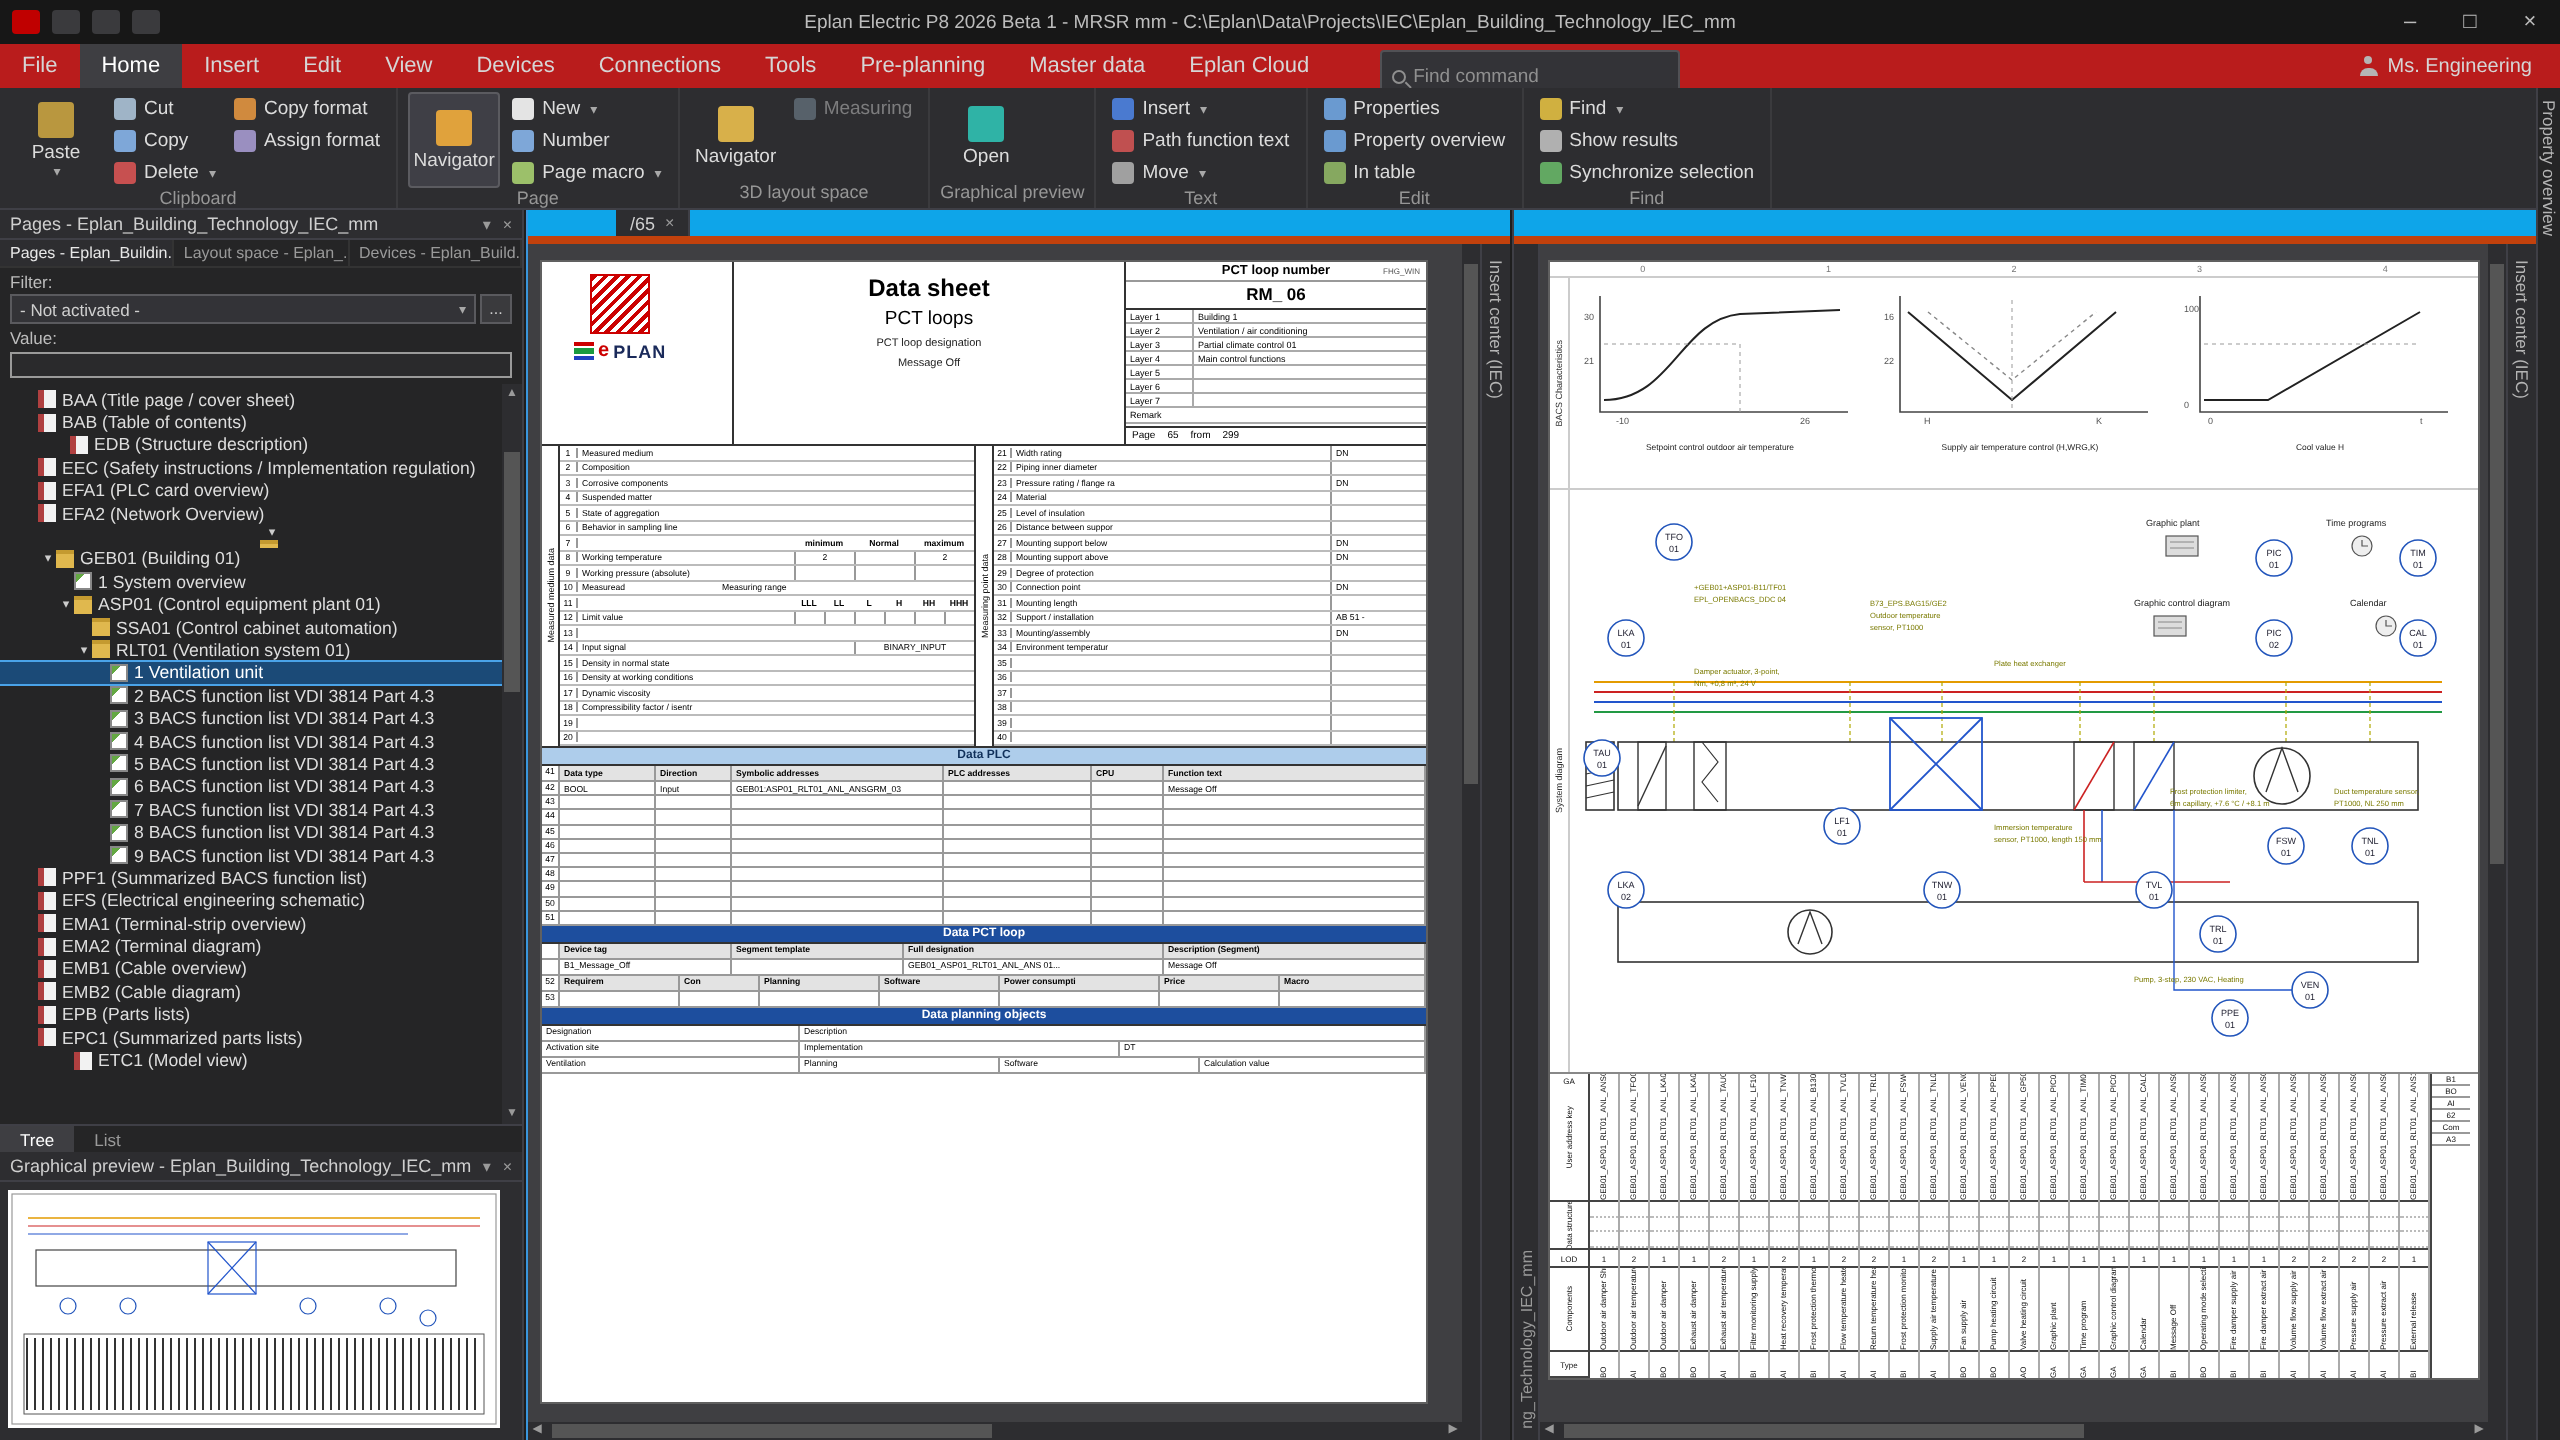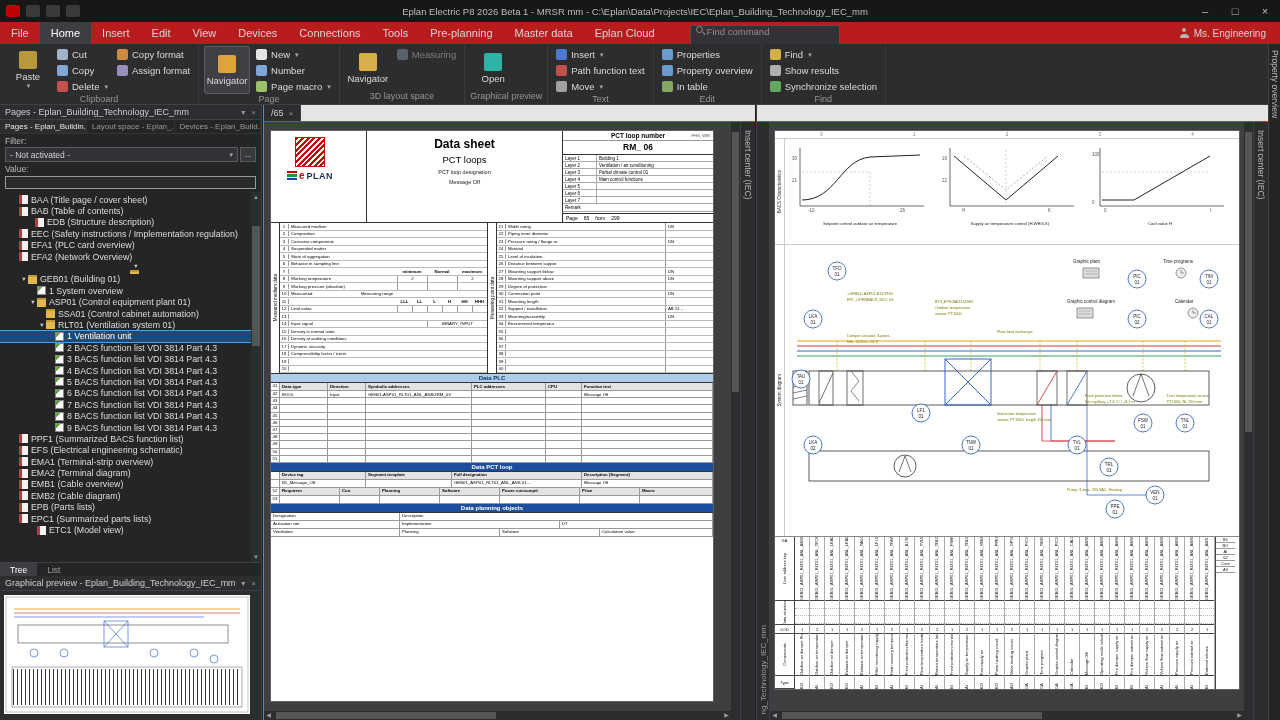--- a/index.html
+++ b/index.html
@@ -15,21 +15,21 @@
   .tb-ico.red { background:#c00000; }
   .tb-title { flex:1; text-align:center; white-space:nowrap; overflow:hidden; font-size:9.5px; color:#bdbdbd; }
   .wbtn { width:30px; height:22px; text-align:center; line-height:22px; font-size:11px; color:#bbb; }
 
   
   .rtabs { position:absolute; left:0; top:22px; width:1280px; height:22px; background:#b91c1c;
     display:flex; align-items:stretch; font-size:11px; }
   .rtab { padding:0 11px; line-height:22px; color:#d6d6d6; white-space:nowrap; }
   .rtab.active { background:#3e3e42; color:#fff; }
   .findbox { margin-left:24px; margin-top:3px; width:150px; height:26px; background:#333337;
-    border:1px solid #515155; border-radius:2px; display:flex; align-items:flex-start; gap:4px;
+    border:1px solid #515155; border-radius:2px; display:flex; align-items:center; gap:4px;
     padding:0 5px; color:#8f8f8f; font-size:9.5px; }
   .mag { width:7px; height:7px; border:1.3px solid #8f8f8f; border-radius:50%; position:relative; flex:none;}
   .mag::after { content:""; position:absolute; width:4px; height:1.3px; background:#8f8f8f;
     left:5px; top:6px; transform:rotate(45deg); }
   .userbox { margin-left:auto; margin-right:14px; display:flex; align-items:center; gap:5px;
     font-size:10px; color:#d6d6d6; }
   .person { width:9px; height:10px; position:relative; }
   .person::before { content:""; position:absolute; top:0; left:2.5px; width:4px; height:4px; border-radius:50%; background:#b5b5b5; }
   .person::after { content:""; position:absolute; bottom:0; left:0; width:9px; height:4.5px; border-radius:4px 4px 0 0; background:#b5b5b5; }
 
@@ -94,21 +94,21 @@
   .btabs { height:14px; display:flex; border-top:1px solid #3f3f46; background:#252526; }
   .btab { padding:0 10px; font-size:8.5px; line-height:14px; color:#9a9a9a; }
   .btab.active { background:#3e3e42; color:#fff; }
   .pvbody { height:129px; background:#2d2d30; padding:4px; }
   .pvthumb { width:246px; height:119px; background:#fff; position:relative; }
 
   
   .pane { position:absolute; top:105px; bottom:0; display:flex; flex-direction:column; background:#2d2d30; }
   .pane.center { left:263px; width:492px; border-left:1px solid #3a96dd; }
   .pane.right { left:756px; width:512px; border-left:1px solid #3f3f46; }
-  .ptabbar { height:17px; background:#e5e5e5; display:flex; border-bottom:1px solid #c2410c; }
+  .ptabbar { height:17px; background:#0ea5e9; display:flex; border-bottom:4px solid #c2410c;padding-left:44px; }
   .ptab { display:flex; align-items:center; gap:5px; padding:0 7px; font-size:9px; color:#d0d0d0;
     background:#2d2d30; border-right:1px solid #3f3f46; white-space:nowrap; }
   .ptab.sel { border:1px solid #3a96dd; color:#fff; background:#333337;margin-top:40px; }
   .ptab .x { font-size:8px; color:#9a9a9a; }
   .pbody { flex:1; display:flex; position:relative; background:#3f3f42; overflow:hidden; }
   .parea { flex:1; position:relative; overflow:hidden; }
   .vscroll { width:9px; background:#2d2d30; position:relative; flex:none; }
   .vthumb { position:absolute; left:1px; width:7px; background:#555; }
   .sstrip { width:15px; flex:none; background:#2d2d30; border-left:1px solid #3f3f46;
     font-size:8.5px; color:#b5b5b5; padding-top:8px; display:flex; justify-content:center; }

